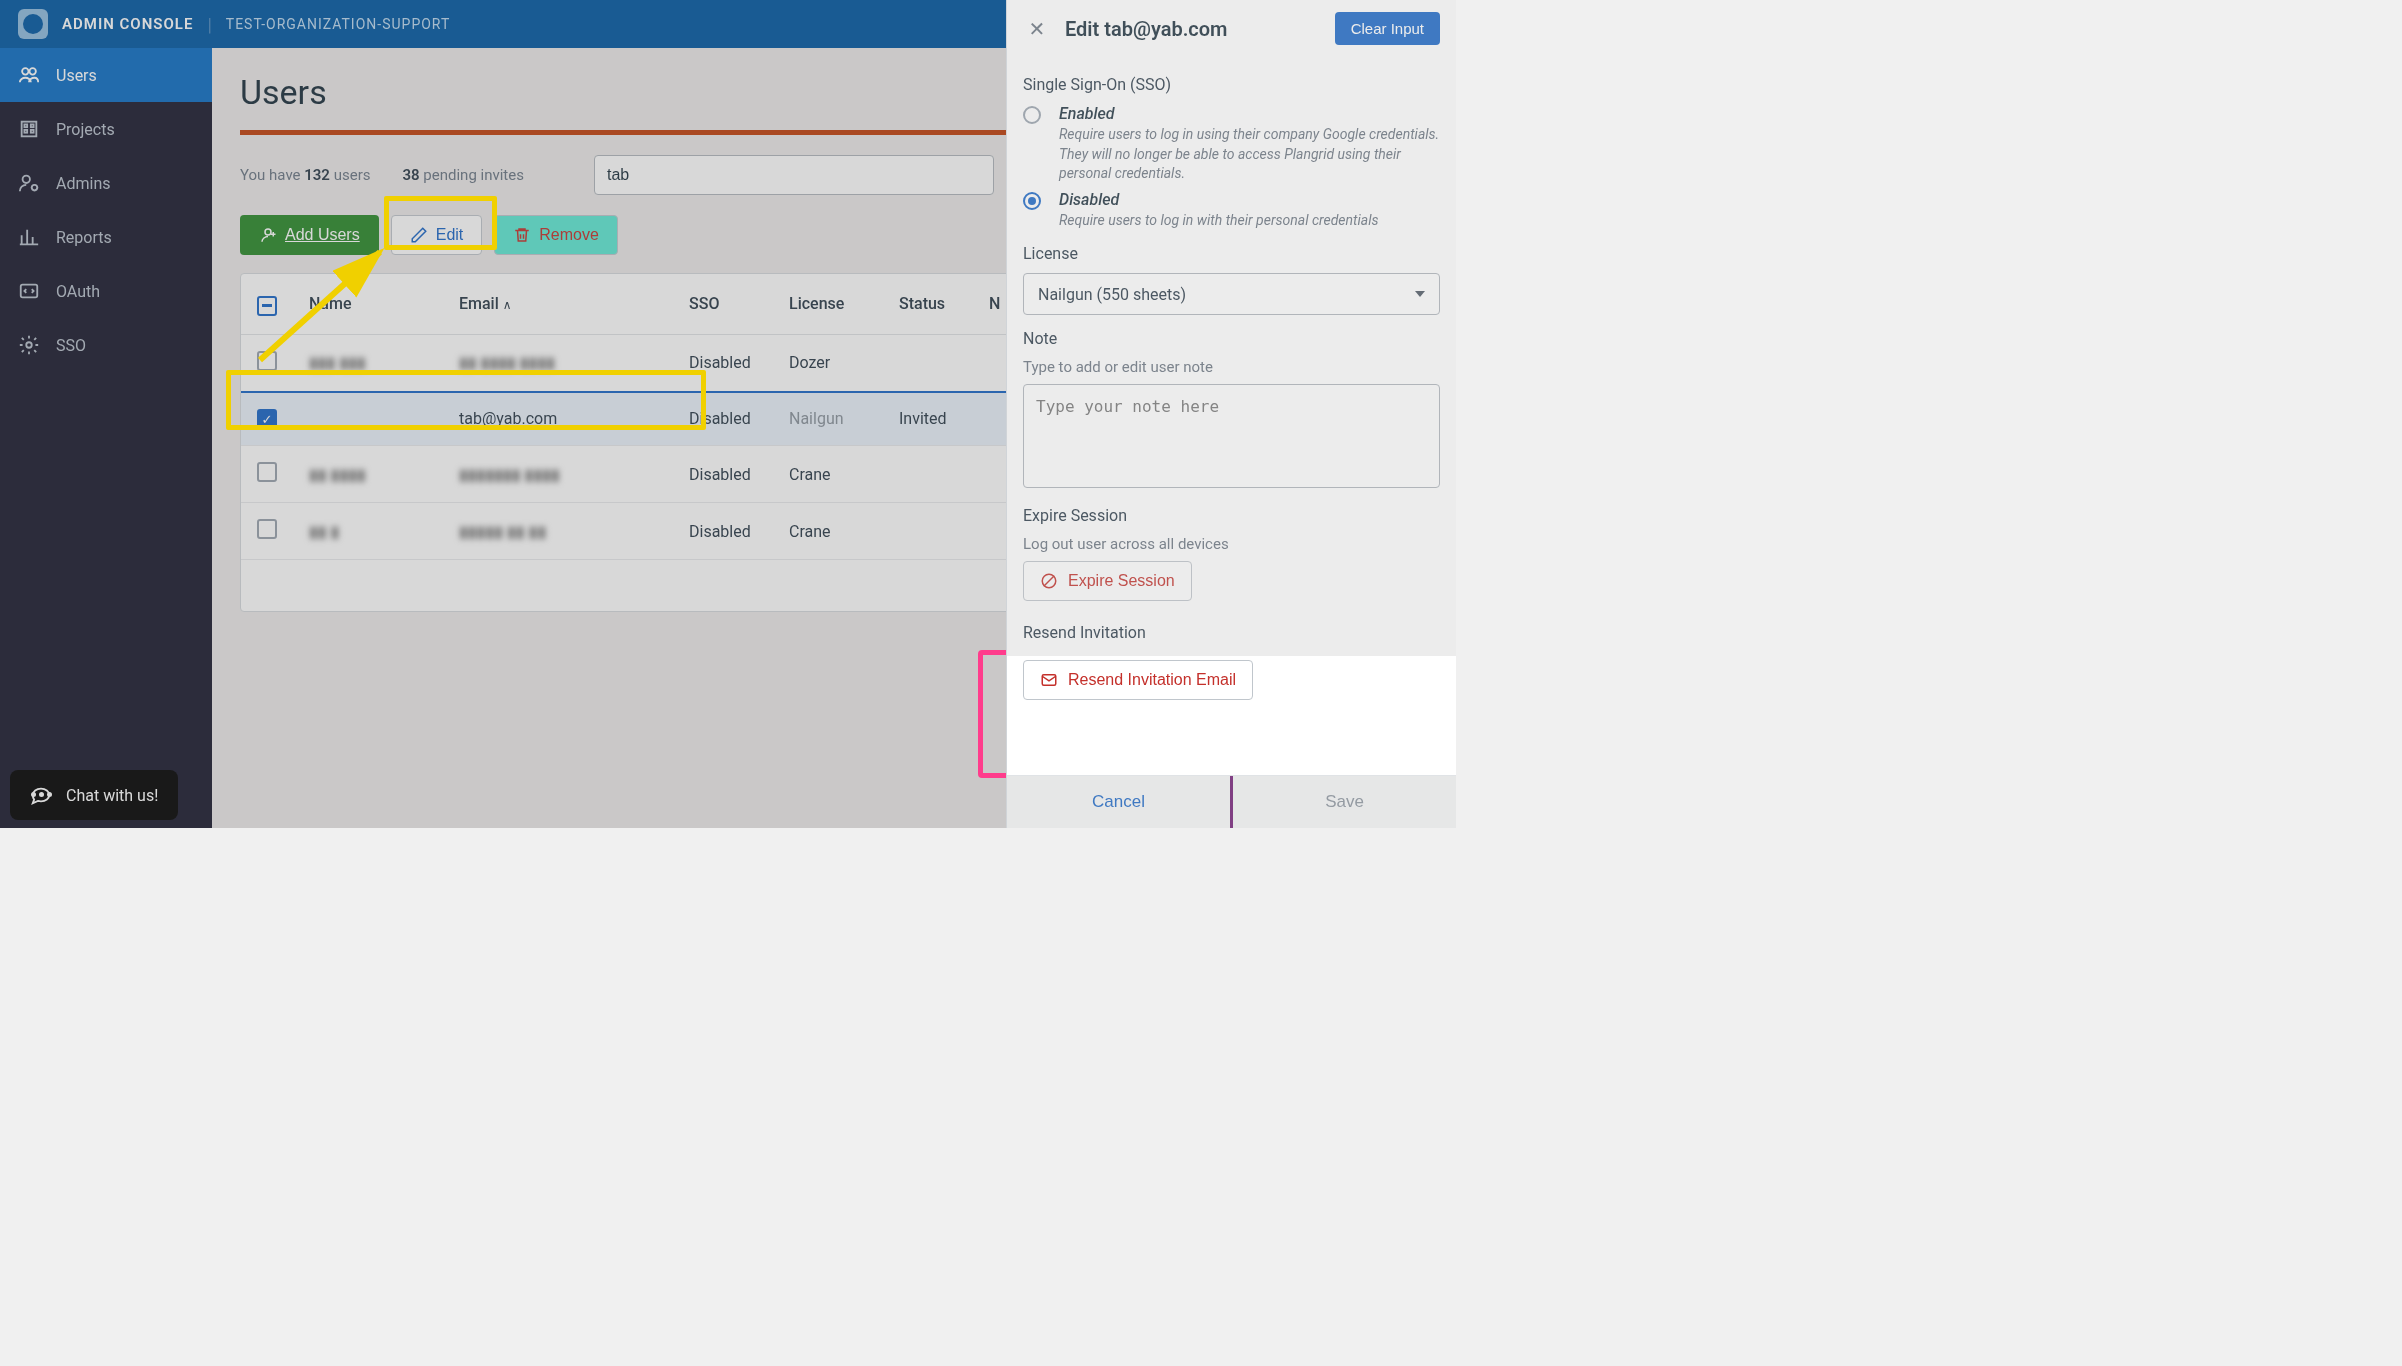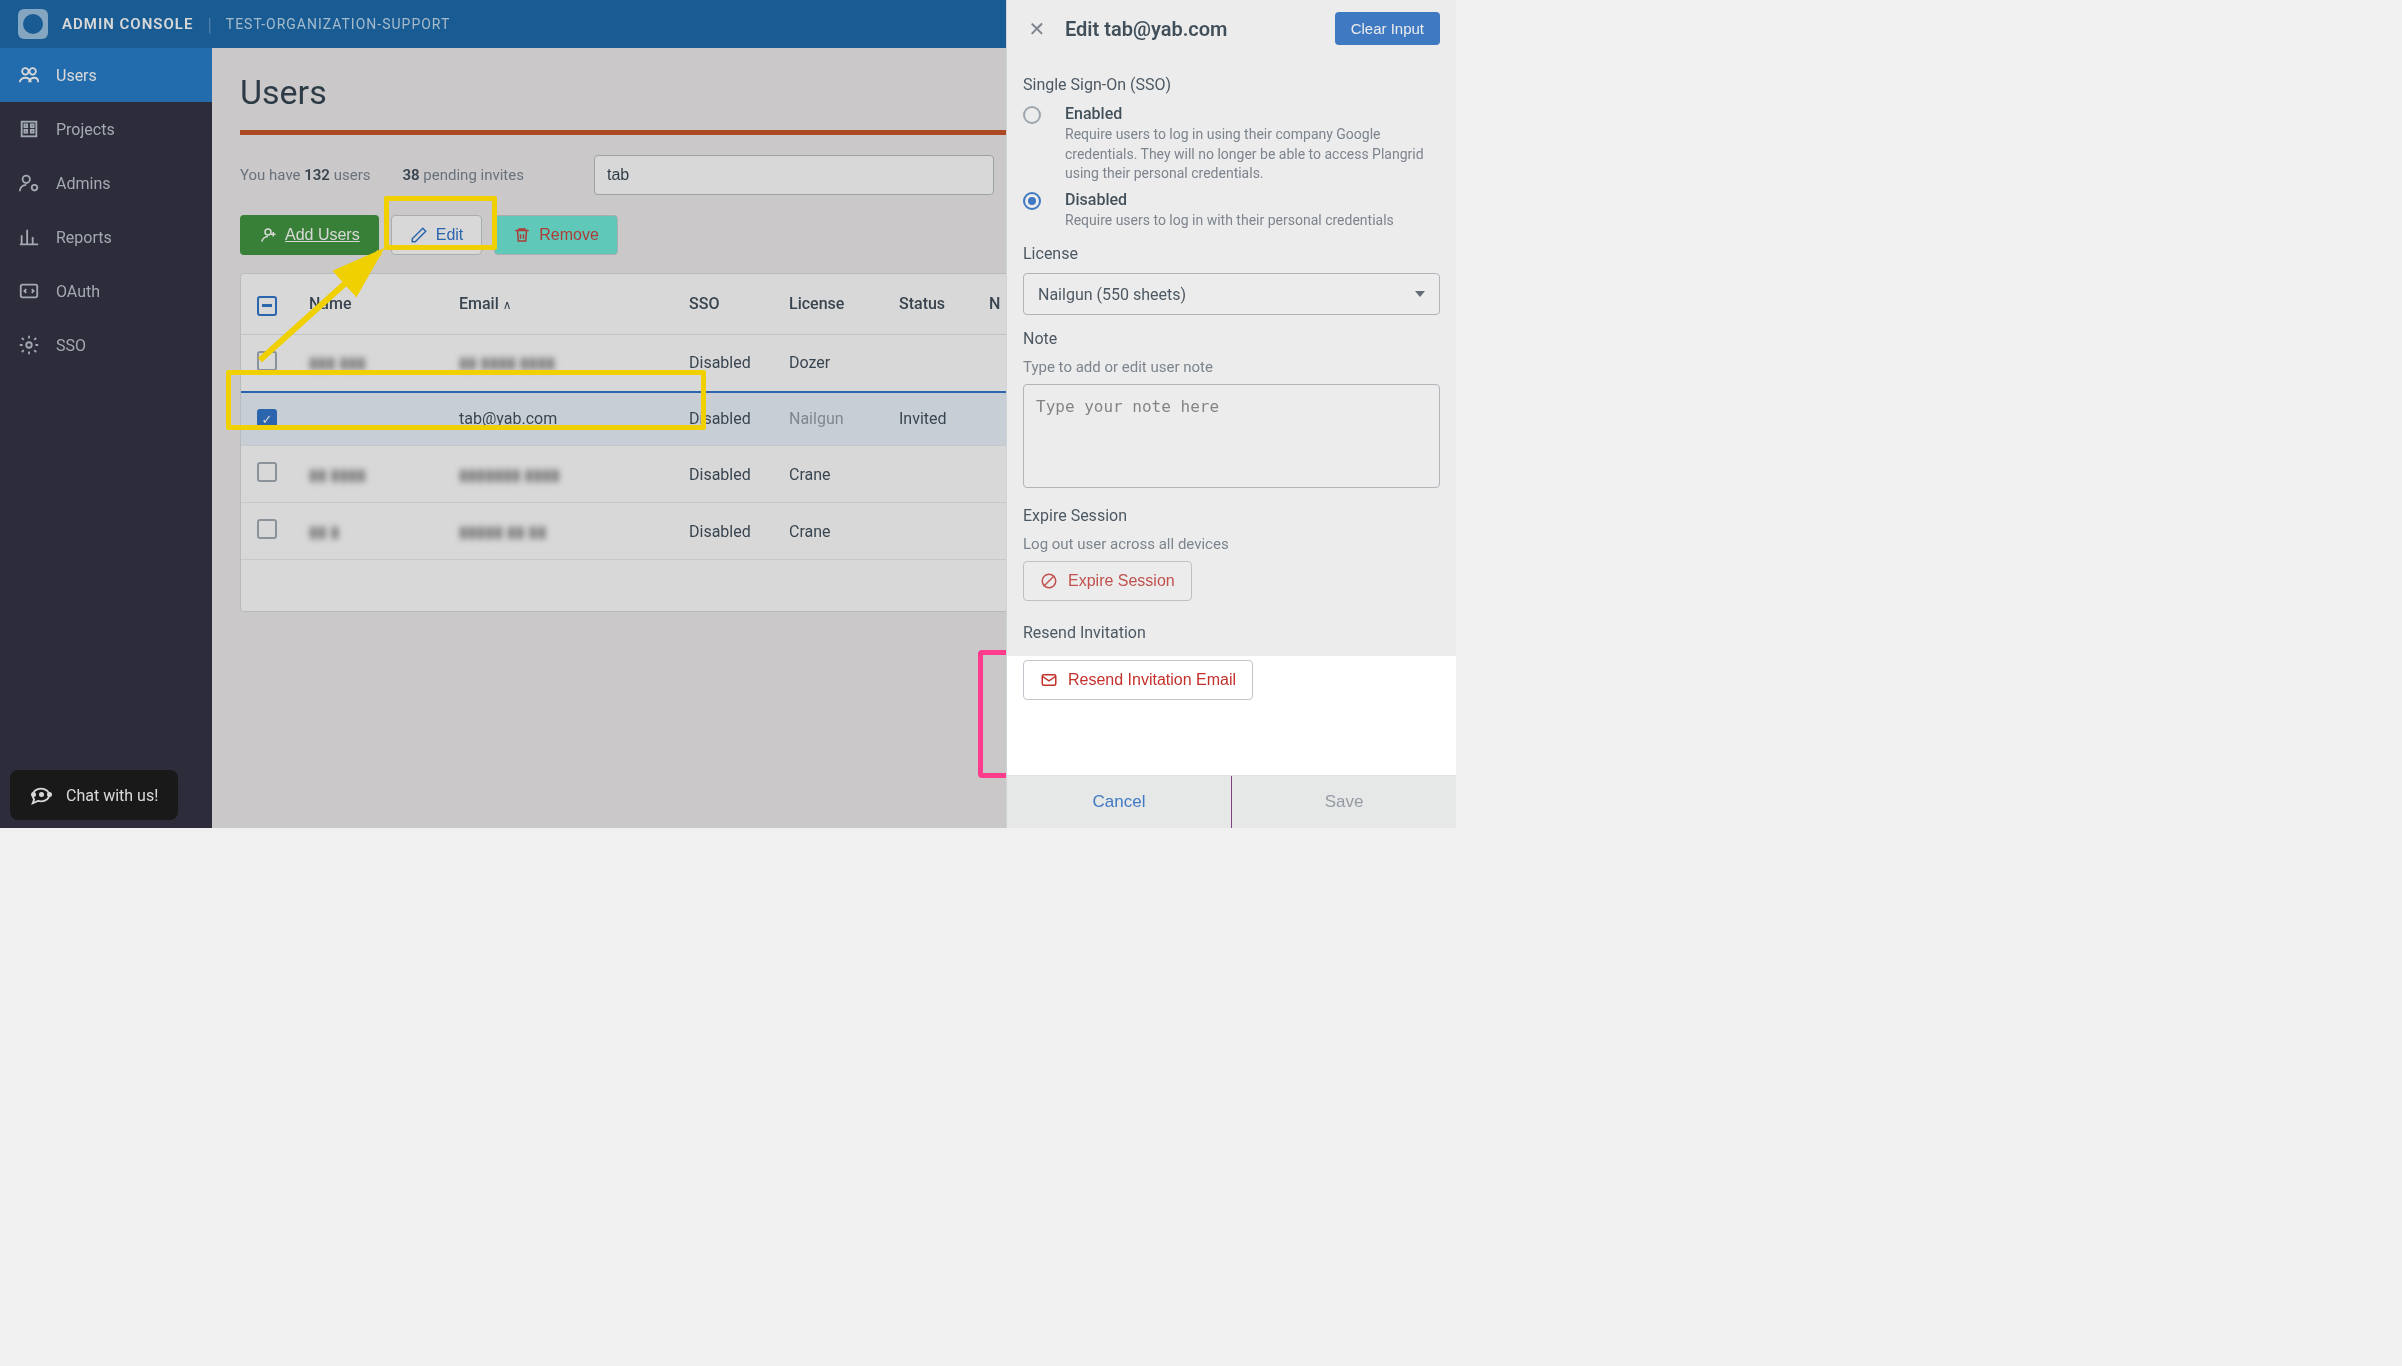--- a/index.html
+++ b/index.html
@@ -188,21 +188,21 @@
 .close-x {
   width: 28px; height: 28px;
   display:flex; align-items:center; justify-content:center;
   color:#6a7480; font-size:20px; cursor:pointer;
 }
 .drawer-title { font-size: 20px; font-weight:600; color:#1a2e3b; flex:1; }
 .btn-clear { background:#1966c7; color:#fff; padding:8px 16px; border-radius:4px; font-size:15px; border:none; cursor:pointer; }
 
 .drawer-body { padding: 4px 16px 0 16px; overflow-y:auto; flex:1; }
 .section-label { font-size:16px; color:#2a3a48; margin: 14px 0 10px; }
-.radio-row { display:flex; gap:24px; margin-bottom:6px; align-items: flex-start; }
+.radio-row { display:flex; gap:18px; margin-bottom:6px; align-items: flex-start; font-style: italic; }
 .radio { width:18px; height:18px; border:2px solid #98a2ad; border-radius:50%; flex-shrink:0; margin-top:2px; }
 .radio.on { border-color:#1966c7; }
 .radio.on::after { content:''; display:block; width:8px; height:8px; background:#1966c7; border-radius:50%; margin:3px; }
 .radio-text strong { display:block; font-size:16px; color:#1a2e3b; font-weight:500; margin-bottom:2px; }
 .radio-desc { font-size:14px; color:#6a7480; line-height:1.4; }
 
 .select-box {
   width:100%; height:42px;
   border:1px solid #b0b6bd; border-radius:4px;
   display:flex; align-items:center; justify-content:space-between;
@@ -230,21 +230,21 @@
 .btn-outline svg { width:18px; height:18px; }
 
 .drawer-footer {
   display:flex; border-top:1px solid #e0e3e6;
 }
 .footer-btn {
   flex:1; padding:16px 0; text-align:center;
   font-size:17px; background:#f7f8f9; border:none;
   cursor:pointer;
 }
-.footer-btn.cancel { color:#1966c7; border-right:1px solid #701a75; }
+.footer-btn.cancel { color:#1966c7; border-right:3px solid #701a75; }
 .footer-btn.save { color:#8a939d; }
 
 
 .drawer-scrim {
   position:absolute; left:0; right:0;
   background: rgba(180,180,180,0.25);
   pointer-events:none;
 }
 </style>
 </head>

